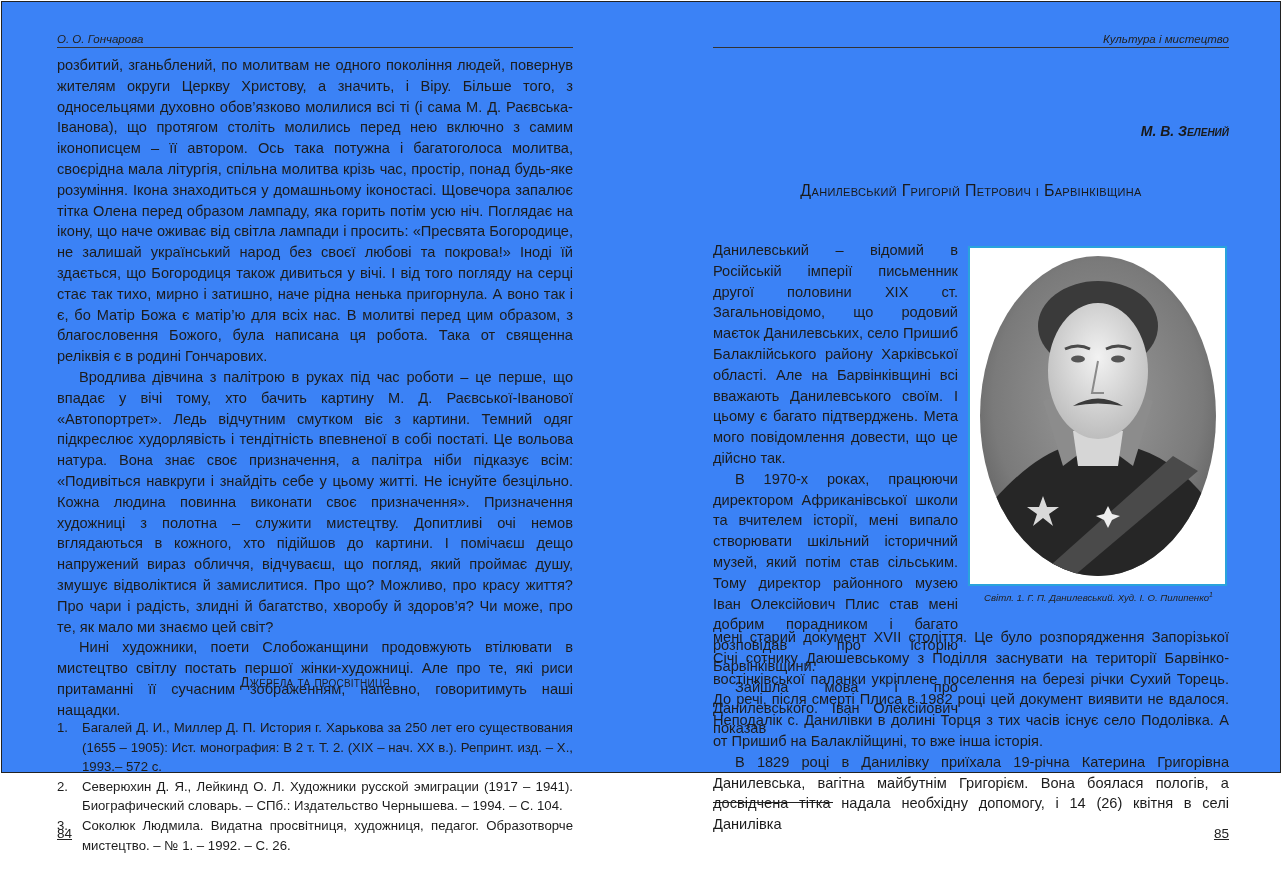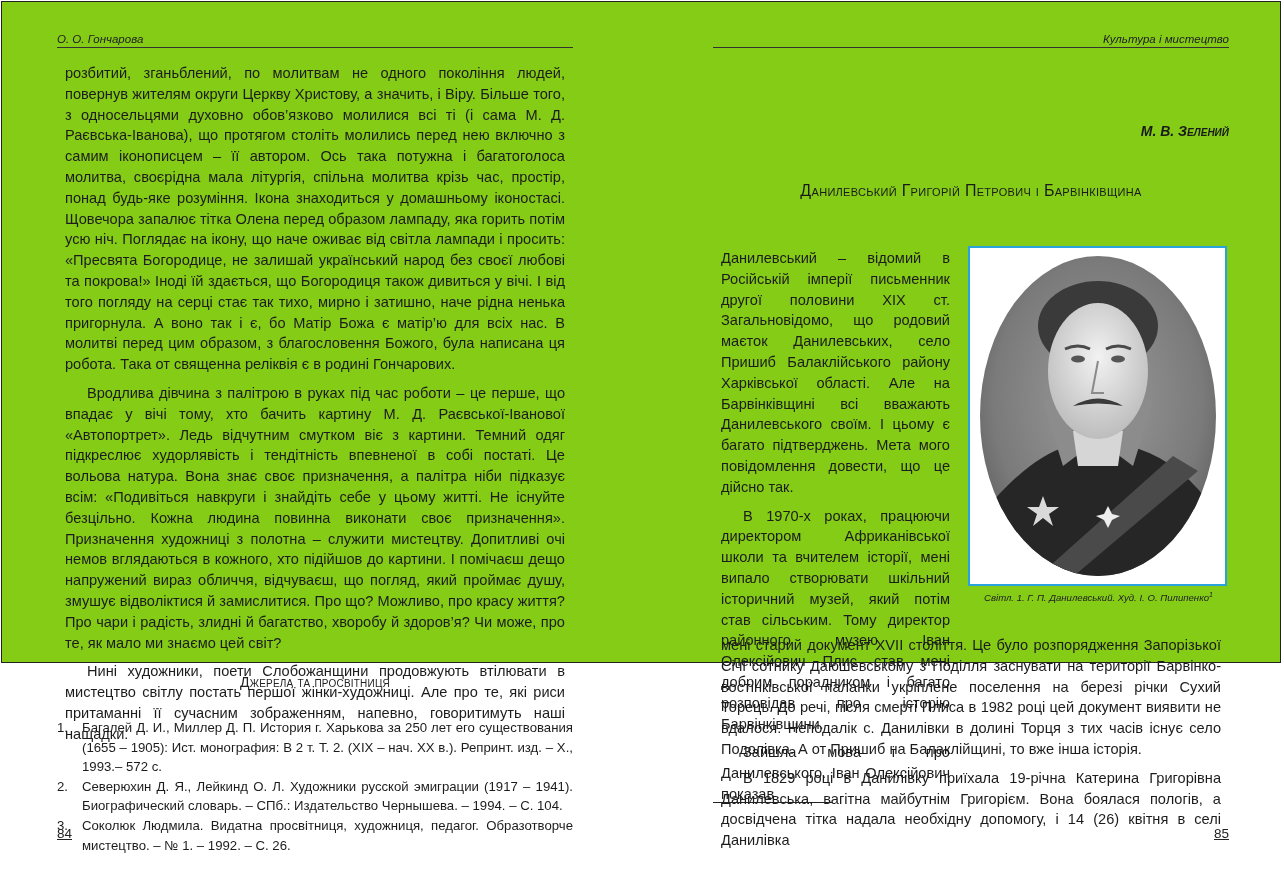--- a/index.html
+++ b/index.html
@@ -1,26 +1,26 @@
 <!DOCTYPE html>
 <html><head>
 <meta charset="utf-8">
 <style>
   html, body { margin: 0; padding: 0; background: #ffffff; }
   body { width: 1284px; height: 894px; position: relative; overflow: hidden; font-family: "Liberation Sans", sans-serif; color: #1a1a1a; }
-  .spread { position: absolute; left: 1px; top: 1px; width: 1280px; height: 662px; border: 1px solid #222; box-sizing: border-box; background: #84cc16; }
+  .spread { position: absolute; left: 1px; top: 1px; width: 1280px; height: 772px; border: 1px solid #222; box-sizing: border-box; background: #3b82f6; }
   .page { position: absolute; top: 0; height: 890px; }
   .page.left { left: 55px; width: 516px; }
   .page.right { left: 711px; width: 516px; }
 
   .running-head { position: absolute; top: 30px; left: 0; width: 516px; height: 15px; border-bottom: 1px solid #333; font-style: italic; font-size: 11.5px; line-height: 14px; color: #222; }
   .page.right .running-head { text-align: right; }
 
   .body-text { font-size: 14.6px; line-height: 20.8px; text-align: justify; color: #1c1c1c; }
-  .body-text p { margin: 8px; }
+  .body-text p { margin: 0; }
   .indent { text-indent: 22px; }
 
   .left-body { position: absolute; top: 53px; left: 0; width: 516px; }
 
   .refs-title { position: absolute; top: 672px; left: 0; width: 516px; text-align: center; font-size: 14px; font-variant: small-caps; letter-spacing: 0.2px; color: #222; }
   .refs { position: absolute; top: 716px; left: 0; width: 516px; margin: 0; padding: 0; list-style: none; font-size: 13.2px; line-height: 19.6px; color: #1c1c1c; }
   .refs li { position: relative; padding-left: 25px; text-align: justify; }
   .refs .num { position: absolute; left: 0; top: 0; }
 
   .page-num { position: absolute; top: 824px; font-size: 13.5px; color: #222; text-decoration: underline; }

